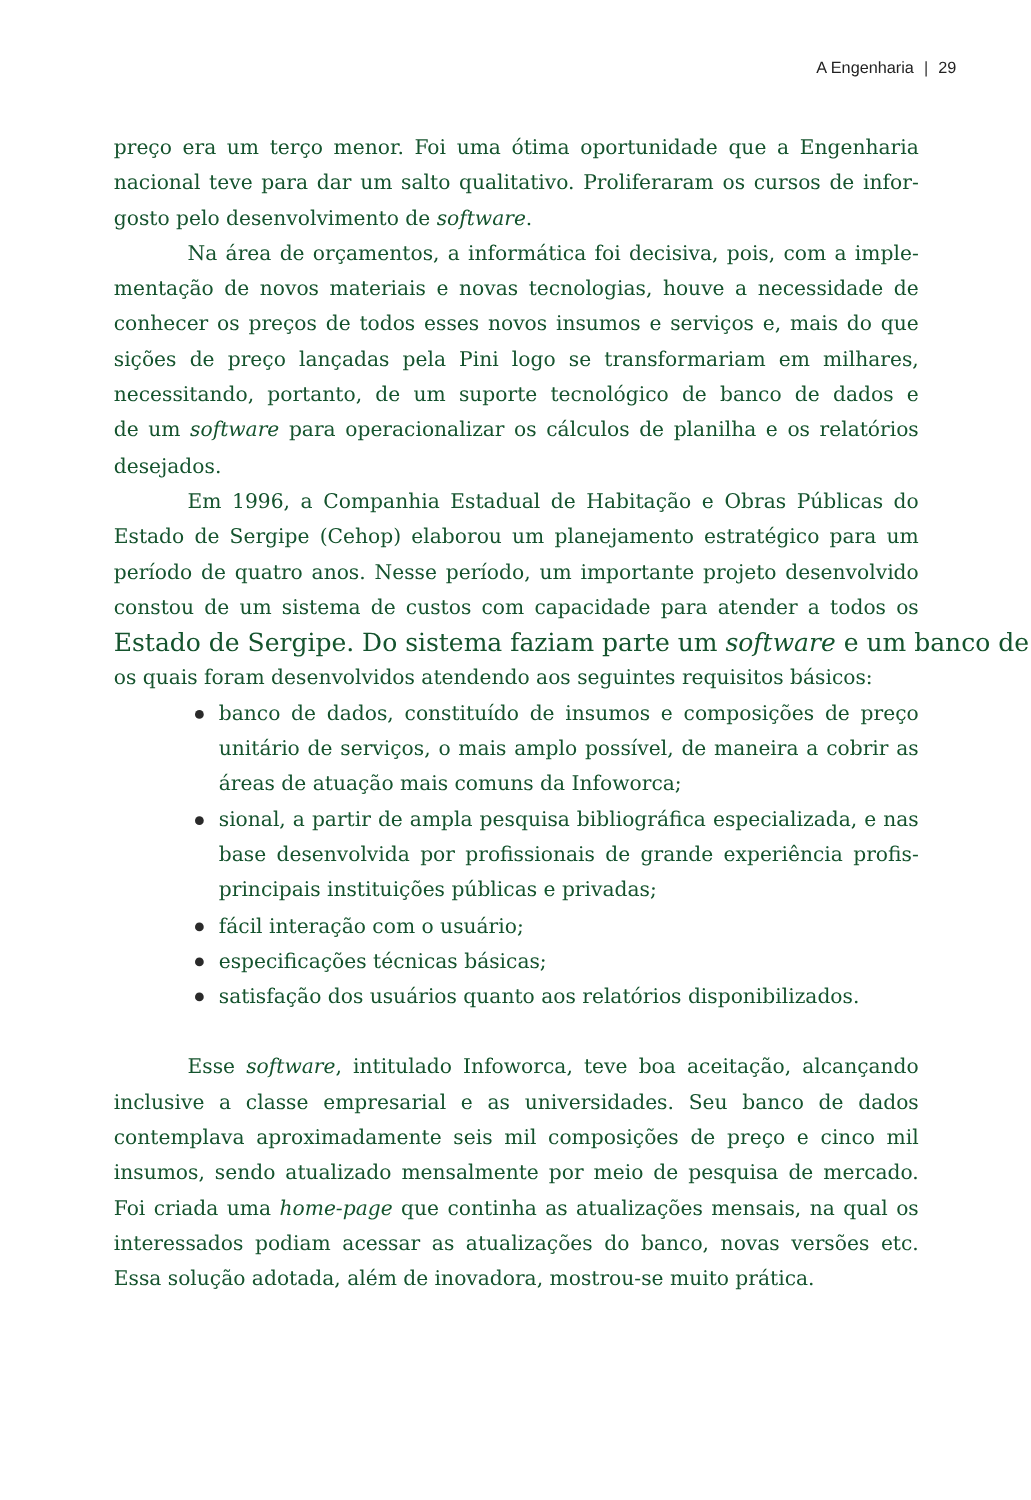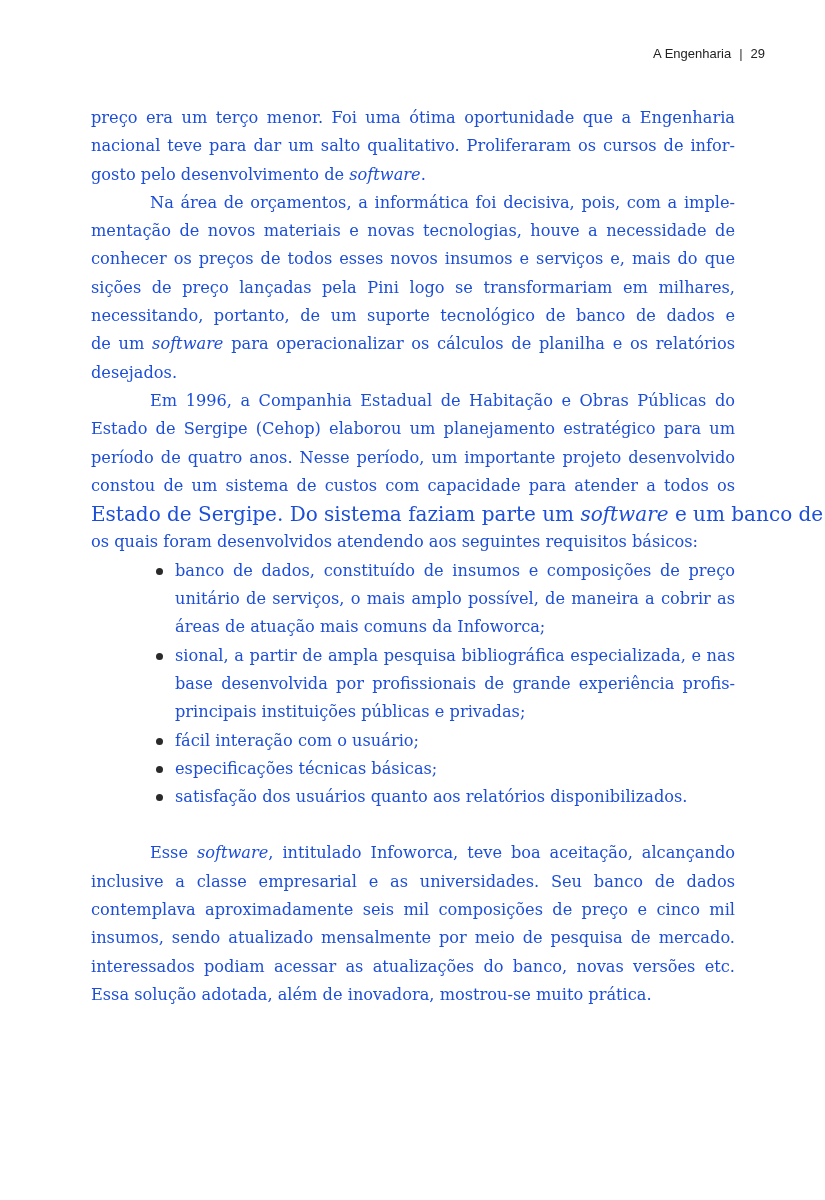--- a/index.html
+++ b/index.html
@@ -5,21 +5,21 @@
   html, body { margin: 0; padding: 0; background: #ffffff; }
   body { width: 825px; height: 1200px; position: relative; overflow: hidden; color: #2a2a2a; }
   .header {
     position: absolute; top: 46px; right: 60px;
     font-family: Liberation Sans, sans-serif; font-size: 13px; color: #222;
     display: flex; align-items: flex-end; gap: 8px;
   }
   .header .sep { color: #333; }
   .page {
     position: absolute; left: 91px; top: 104px; width: 644px;
-    font-family: "DejaVu Serif", serif; font-size: 16.2px; color: #1d4ed8;
+    font-family: "DejaVu Serif", serif; font-size: 16.2px; color: #14532d;
   }
   .line {
     display: block; height: 28.3px; line-height: 28.3px; white-space: nowrap;
     text-align: justify; text-align-last: justify;
   }
   .line.last { text-align-last: left; }
   .line.indent { padding-left: 59px; }
   .para { margin: 0; }
   .bullets { margin: 0; padding: 0; list-style: none; }
   .bullet-item { position: relative; padding-left: 84px; }
@@ -93,17 +93,18 @@
     </li>
   </ul>
 
   <div class="gap"></div>
 
   <div class="para">
     <span class="line indent"><span>Esse </span><em>software</em><span>, intitulado Infoworca, teve boa aceitação, alcançando</span></span>
     <span class="line">inclusive a classe empresarial e as universidades. Seu banco de dados</span>
     <span class="line">contemplava aproximadamente seis mil composições de preço e cinco mil</span>
     <span class="line">insumos, sendo atualizado mensalmente por meio de pesquisa de mercado.</span>
+    <span class="line"><span>Foi criada uma </span><em>home-page</em><span> que continha as atualizações mensais, na qual os</span></span>
     <span class="line">interessados podiam acessar as atualizações do banco, novas versões etc.</span>
     <span class="line last">Essa solução adotada, além de inovadora, mostrou-se muito prática.</span>
   </div>
 
 </div>
 
 </body></html>

